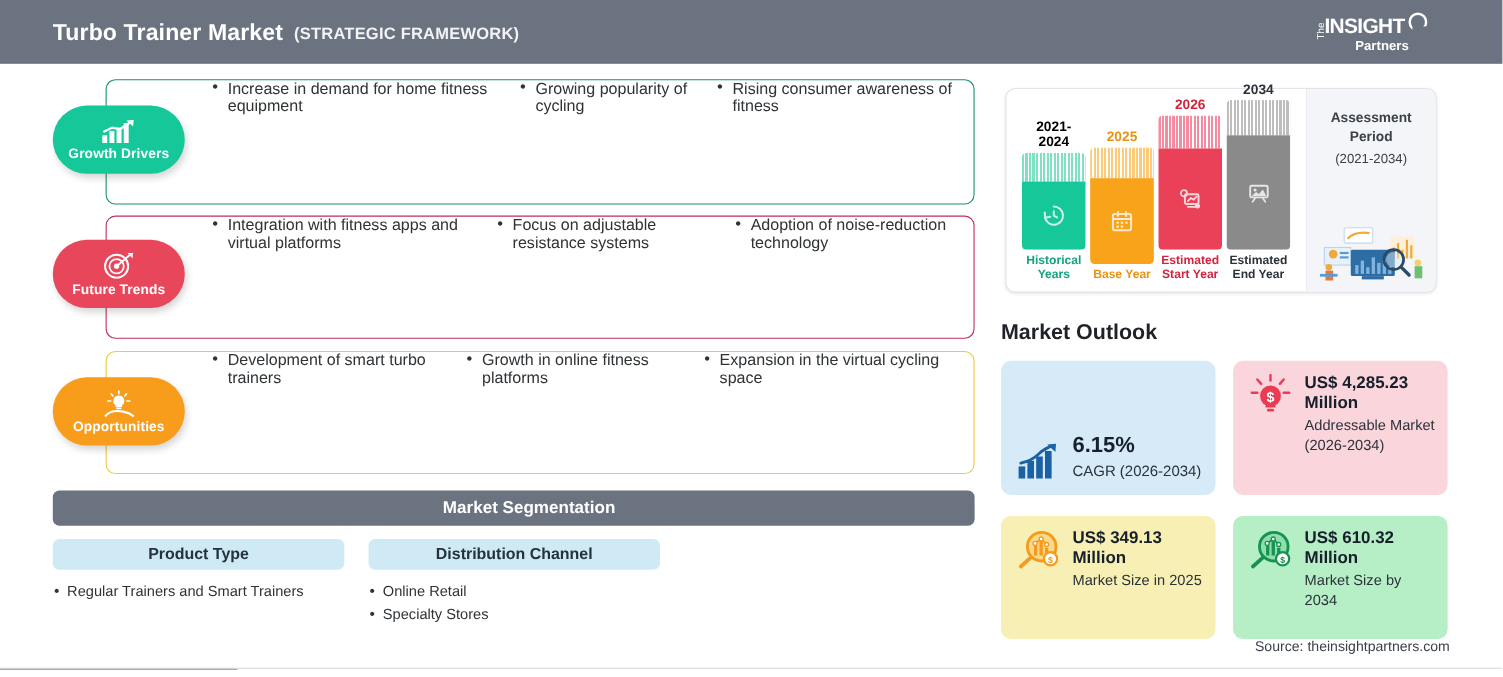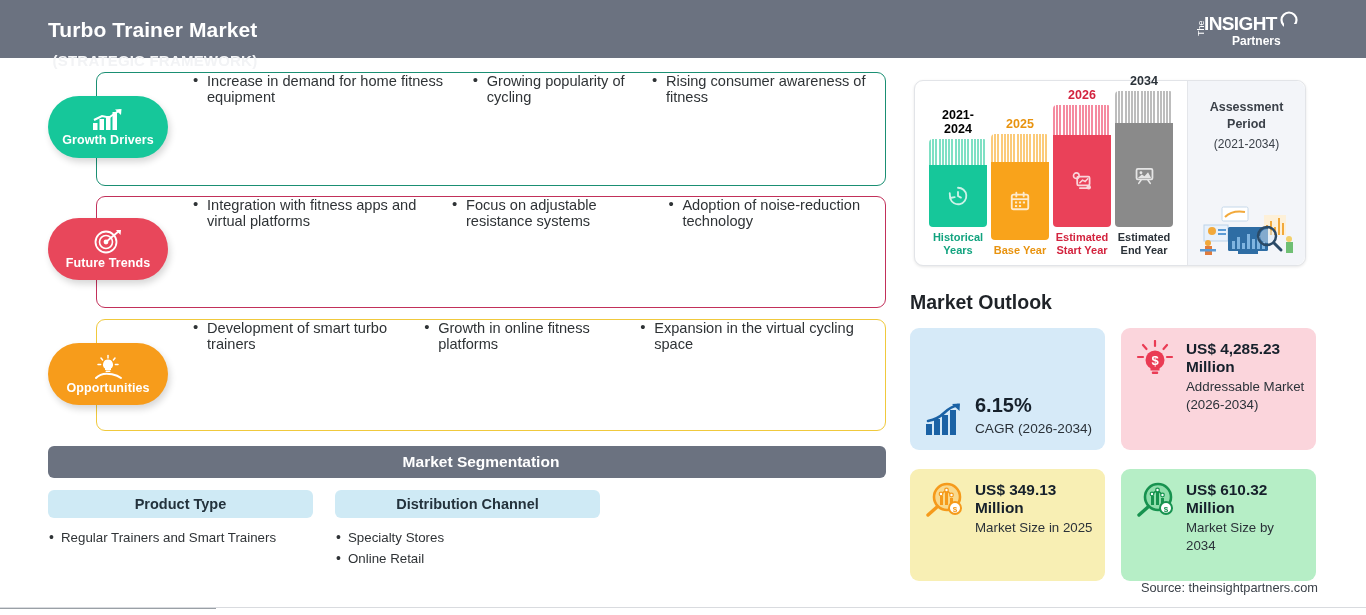--- a/index.html
+++ b/index.html
@@ -8,21 +8,21 @@
     font-family: "Liberation Sans", sans-serif;
     background: #ffffff; overflow: hidden;
   }
   .page { position: relative; width: 1366px; height: 615px; background:#fff; }
 
   
   .header {
     position: absolute; left: 0; top: 0; width: 1366px; height: 58px;
     background: #6b7280; display: flex; align-items: center;
   }
-  .header-title-wrap { position: absolute; left: 48px; top: 18px; display: flex; align-items: flex-end; gap: 10px; flex-direction: column; }
+  .header-title-wrap { position: absolute; left: 48px; top: 18px; display: flex; align-items: center; gap: 10px; }
   .header-title { color: #ffffff; font-size: 21px; font-weight: bold; letter-spacing: .1px; }
   .header-sub { color: #f2f3f5; font-size: 15px; font-weight: bold; letter-spacing: .2px; }
 
   .logo { position: absolute; right: 58px; top: 10px; width: 120px; height: 40px; }
 
   
   .card {
     position: absolute; left: 96px; width: 790px;
     border: 1.4px solid #cfcfcf; border-radius: 9px; background: #fff;
   }
@@ -204,22 +204,22 @@
   <div class="seg-col s0">
     <div class="seg-head">Product Type</div>
     <ul class="seg-list">
       <li>Regular Trainers and Smart Trainers</li>
     </ul>
   </div>
 
   <div class="seg-col s1">
     <div class="seg-head">Distribution Channel</div>
     <ul class="seg-list">
+      <li>Online Retail</li>
       <li>Specialty Stores</li>
-      <li>Online Retail</li>
     </ul>
   </div>
 
   <div class="timeline">
     <div class="bars">
 
       <div class="bar-item" id="bar0" style="left:4px;">
         <div class="bar-year">2021-2024</div>
         <div class="bar-body">
           <div class="bar-stripe" style="height:26px;background:repeating-linear-gradient(90deg,#7fe0c4 0 2px,#ffffff 2px 3.2px);"></div>

